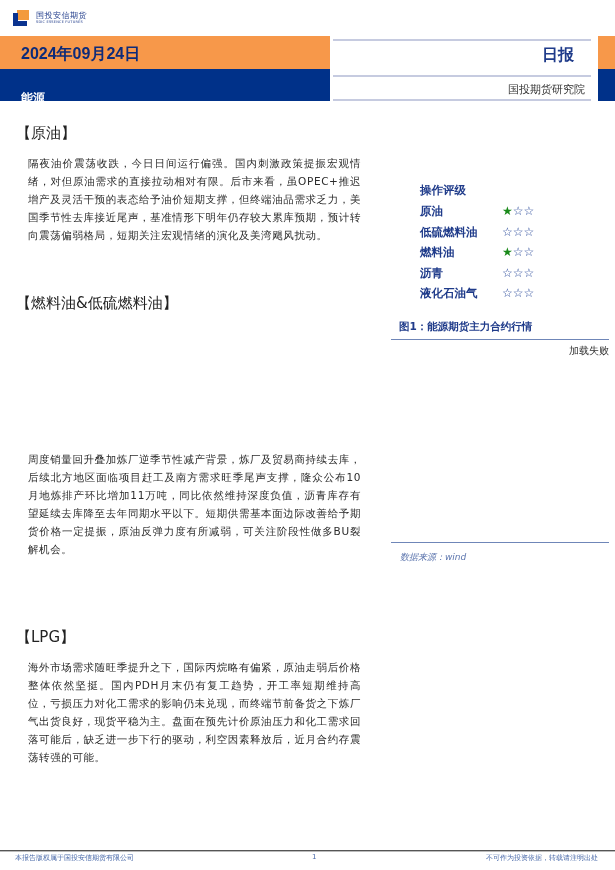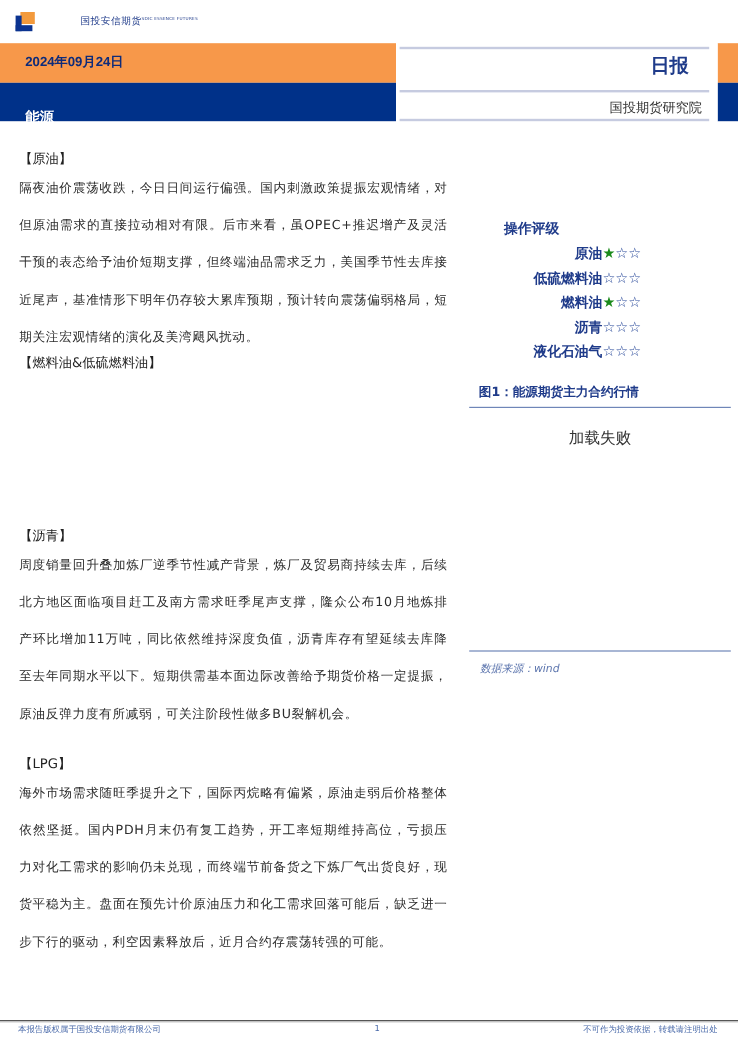--- a/index.html
+++ b/index.html
@@ -2,50 +2,50 @@
 <html><head>
 <meta charset="utf-8">
 <style>
   html, body { margin:0; padding:0; }
   body { width:615px; height:870px; position:relative; background:#ffffff; font-family:"DejaVu Sans", sans-serif; overflow:hidden; }
   .logo { position:absolute; left:13px; top:9px; height:18px; display:flex; align-items:center; }
   .logo-mark { position:relative; width:18px; height:16px; margin-right:5px; }
   .logo-mark .o { position:absolute; left:4px; top:0; width:12px; height:10px; background:#f39a3c; }
   .logo-mark .b1 { position:absolute; left:0; top:3px; width:5px; height:13px; background:#0b3390; }
   .logo-mark .b2 { position:absolute; left:0; top:11px; width:14px; height:5px; background:#0b3390; }
-  .logo-text { display:flex; flex-direction:row; line-height:1;margin-left:31px; }
+  .logo-text { display:flex; flex-direction:column; line-height:1; }
   .logo-cn { font-size:8px; color:#1f3b8a; letter-spacing:0.5px; }
   .logo-en { font-size:3.5px; color:#1f3b8a; margin-top:1px; letter-spacing:0.2px; }
 
   .band-orange { position:absolute; left:0; top:36px; width:330px; height:33px; background:#f7984a; }
   .band-blue { position:absolute; left:0; top:69px; width:330px; height:32px; background:#003189; }
   .band-orange-r { position:absolute; left:598px; top:36px; width:17px; height:33px; background:#f7984a; }
   .band-blue-r { position:absolute; left:598px; top:69px; width:17px; height:32px; background:#003189; }
-  .date { position:absolute; left:21px; top:44px; font-size:11px; font-weight:bold; color:#0d2b7a; font-family:"Liberation Sans", sans-serif; }
+  .date { position:absolute; left:21px; top:44px; font-size:16px; font-weight:bold; color:#0d2b7a; font-family:"Liberation Sans", sans-serif; }
   .sector { position:absolute; left:21px; top:90px; font-size:12px; font-weight:bold; color:#ffffff; }
 
   .hdr-right { position:absolute; left:330px; top:36px; width:268px; height:65px; background:#ffffff; }
   .hline { position:absolute; left:333px; width:258px; height:2px; background:#c6cbe0; }
   .daily { position:absolute; right:41px; top:45px; font-size:16px; font-weight:bold; color:#1f3b8a; }
   .inst { position:absolute; right:30px; top:82px; font-size:11px; color:#333333; }
-  .sec-title { font-size:11px; color:#222; margin:0; height:18px; line-height:18px; }
-  .para { font-size:10.5px; color:#2b2b2b; line-height:31px; margin:0; text-align:justify; letter-spacing:0.6px; }
+  .sec-title { font-size:15px; color:#222; margin:0; height:18px; line-height:18px; }
+  .para { font-size:10.5px; color:#2b2b2b; line-height:18px; margin:12px; text-align:justify; letter-spacing:0.6px; }
   .section { position:absolute; left:16px; width:357px; }
 
   .rating { position:absolute; left:420px; top:180px; }
   .rating-title { font-size:11.5px; font-weight:bold; color:#1f3b8a; height:21px; line-height:21px; }
-  .rating-row { display:flex; height:20.5px; line-height:20.5px;text-align:right; }
+  .rating-row { display:flex; height:20.5px; line-height:20.5px; }
   .rating-name { width:82px; font-size:11.5px; font-weight:bold; color:#1f3b8a; }
   .stars { font-size:12px; letter-spacing:0px; }
   .star-on { color:#1a8a1a; }
   .star-off { color:#2a4a9a; }
 
   .fig-title { position:absolute; left:399px; top:320px; font-size:10.5px; font-weight:bold; color:#1f3b8a; }
   .fig-line { position:absolute; left:391px; width:218px; height:1px; background:#6f86b8; }
-  .load-fail { position:absolute; left:391px; width:218px; top:356px; text-align:center; font-size:13px; color:#333; }
+  .load-fail { position:absolute; left:391px; width:218px; top:344px; text-align:right; font-size:10px; color:#333; }
   .src { position:absolute; left:400px; top:551px; font-size:9px; font-style:italic; color:#5b74ad; }
 
   .footer-line { position:absolute; left:0; top:850px; width:615px; height:1px; background:#555; }
   .footer-line2 { position:absolute; left:0; top:851px; width:615px; height:1px; background:#bbb; }
   .foot-l { position:absolute; left:15px; top:853px; font-size:7px; color:#4a6aaa;text-align:center; }
   .foot-c { position:absolute; left:312px; top:853px; font-size:7px; color:#4a6aaa; }
   .foot-r { position:absolute; right:17px; top:853px; font-size:7px; color:#4a6aaa; }
 </style>
 </head>
 <body>
@@ -79,21 +79,20 @@
 <div class="section" style="top:124px">
   <p class="sec-title">【原油】</p>
   <p class="para">隔夜油价震荡收跌，今日日间运行偏强。国内刺激政策提振宏观情绪，对但原油需求的直接拉动相对有限。后市来看，虽OPEC+推迟增产及灵活干预的表态给予油价短期支撑，但终端油品需求乏力，美国季节性去库接近尾声，基准情形下明年仍存较大累库预期，预计转向震荡偏弱格局，短期关注宏观情绪的演化及美湾飓风扰动。</p>
 </div>
 
 <div class="section" style="top:294px">
   <p class="sec-title">【燃料油&amp;低硫燃料油】</p>
 </div>
 
 <div class="section" style="top:438px">
-  <p class="sec-title">【沥青】</p>
   <p class="para">周度销量回升叠加炼厂逆季节性减产背景，炼厂及贸易商持续去库，后续北方地区面临项目赶工及南方需求旺季尾声支撑，隆众公布10月地炼排产环比增加11万吨，同比依然维持深度负值，沥青库存有望延续去库降至去年同期水平以下。短期供需基本面边际改善给予期货价格一定提振，原油反弹力度有所减弱，可关注阶段性做多BU裂解机会。</p>
 </div>
 
 <div class="section" style="top:628px">
   <p class="sec-title">【LPG】</p>
   <p class="para">海外市场需求随旺季提升之下，国际丙烷略有偏紧，原油走弱后价格整体依然坚挺。国内PDH月末仍有复工趋势，开工率短期维持高位，亏损压力对化工需求的影响仍未兑现，而终端节前备货之下炼厂气出货良好，现货平稳为主。盘面在预先计价原油压力和化工需求回落可能后，缺乏进一步下行的驱动，利空因素释放后，近月合约存震荡转强的可能。</p>
 </div>
 
 <div class="rating">
   <div class="rating-title">操作评级</div>

